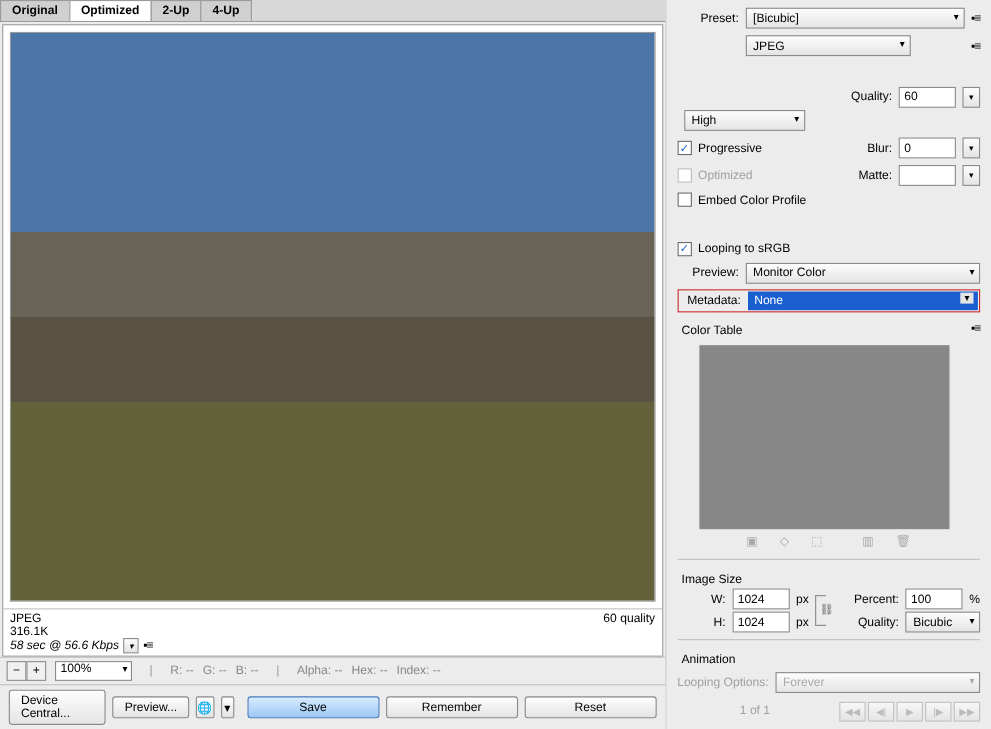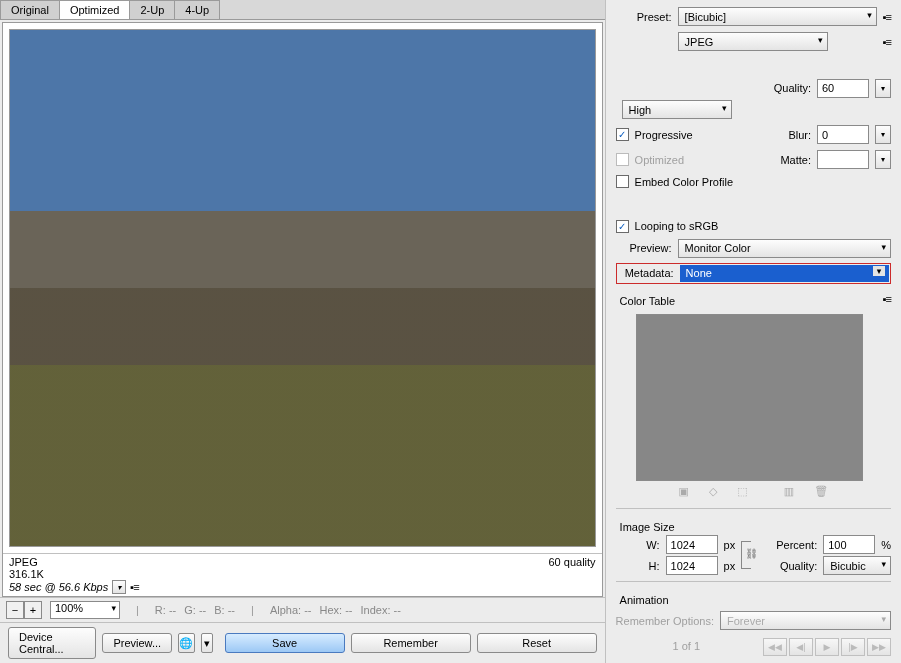--- a/index.html
+++ b/index.html
@@ -2,21 +2,21 @@
 <html><head>
 <meta charset="utf-8">
 <style>
   * { box-sizing: border-box; font-family: Tahoma, Arial, sans-serif; font-size: 11px; }
   body { margin: 0; background: #ececec; width: 901px; height: 663px; overflow: hidden; }
   .app { display: flex; height: 100%; }
   .left-panel { width: 611px; display: flex; flex-direction: column; border-right: 1px solid #c0c0c0; }
   .right-panel { flex: 1; display: flex; flex-direction: column; padding: 4px 10px; background: #ececec; }
 
   
-  .tabs { display: flex; border-bottom: 1px solid #9a9a9a; background: #d8d8d8; }
+  .tabs { display: flex; border-bottom: 1px solid #9a9a9a; background: #d8d8d8; font-weight: bold; }
   .tab { padding: 3px 10px; border: 1px solid #9a9a9a; border-bottom: none; background: #d0d0d0; margin-right: -1px; cursor: pointer; }
   .tab.active { background: #fff; }
 
   
   .image-area { flex: 1; background: #fff; border: 1px solid #9a9a9a; margin: 2px 2px 0 2px; display: flex; flex-direction: column; }
   .image-frame { flex: 1; margin: 6px; border: 1px solid #9a9a9a; background: #999;
     background:
       linear-gradient(to bottom, rgba(70,60,40,0.45) 0%, rgba(70,60,40,0.45) 100%),
       linear-gradient(to bottom, #4d76a8 0 35%, #6a6458 35% 65%, #7a8048 65% 100%);
     background-size: 100% 50%, 100% 100%;
@@ -233,21 +233,21 @@
         <div class="row" style="margin:0">
           <span class="row-label">Quality:</span>
           <div class="select flex">Bicubic</div>
         </div>
       </div>
     </div>
 
     <hr class="hr">
     <span class="section-title">Animation</span>
     <div class="row">
-      <span class="disabled">Remember Options:</span>
+      <span class="disabled">Looping Options:</span>
       <div class="select flex disabled" style="color:#aaa">Forever</div>
     </div>
     <div class="row">
       <div style="flex:1;text-align:center" class="disabled">1 of 1</div>
       <div class="anim-group">
         <div class="nav-btn">◀◀</div>
         <div class="nav-btn">◀|</div>
         <div class="nav-btn">▶</div>
         <div class="nav-btn">|▶</div>
         <div class="nav-btn">▶▶</div>

